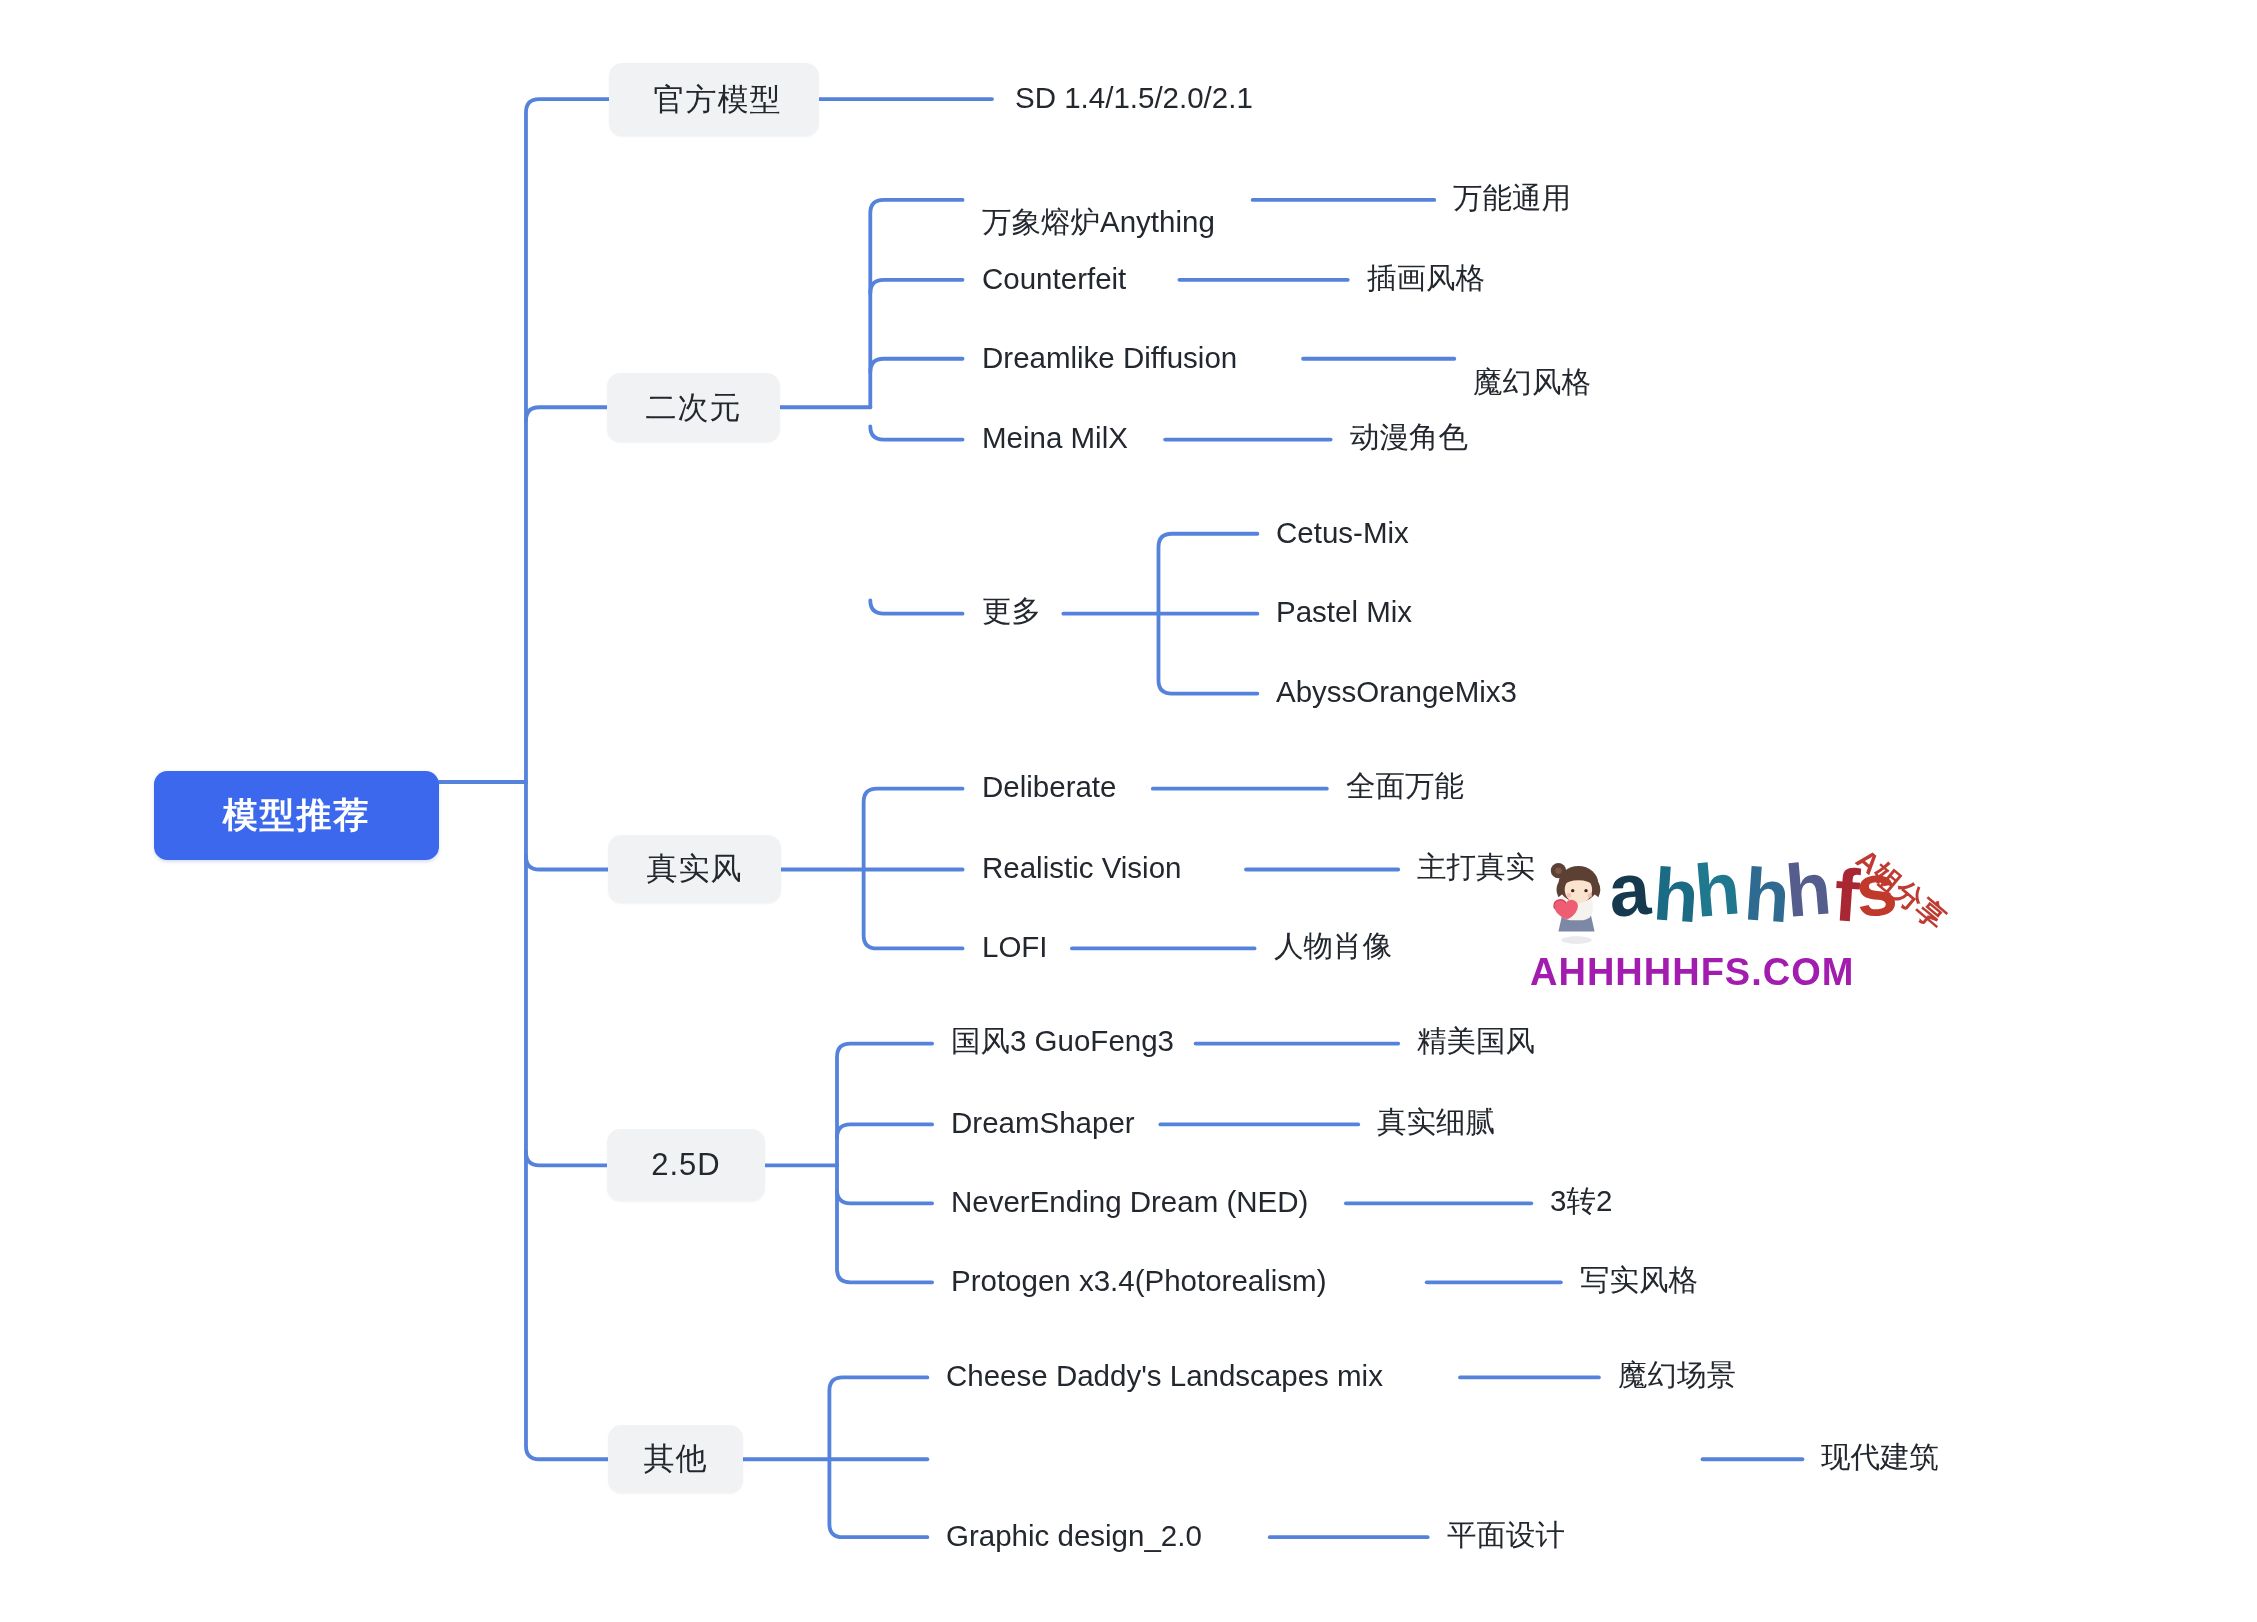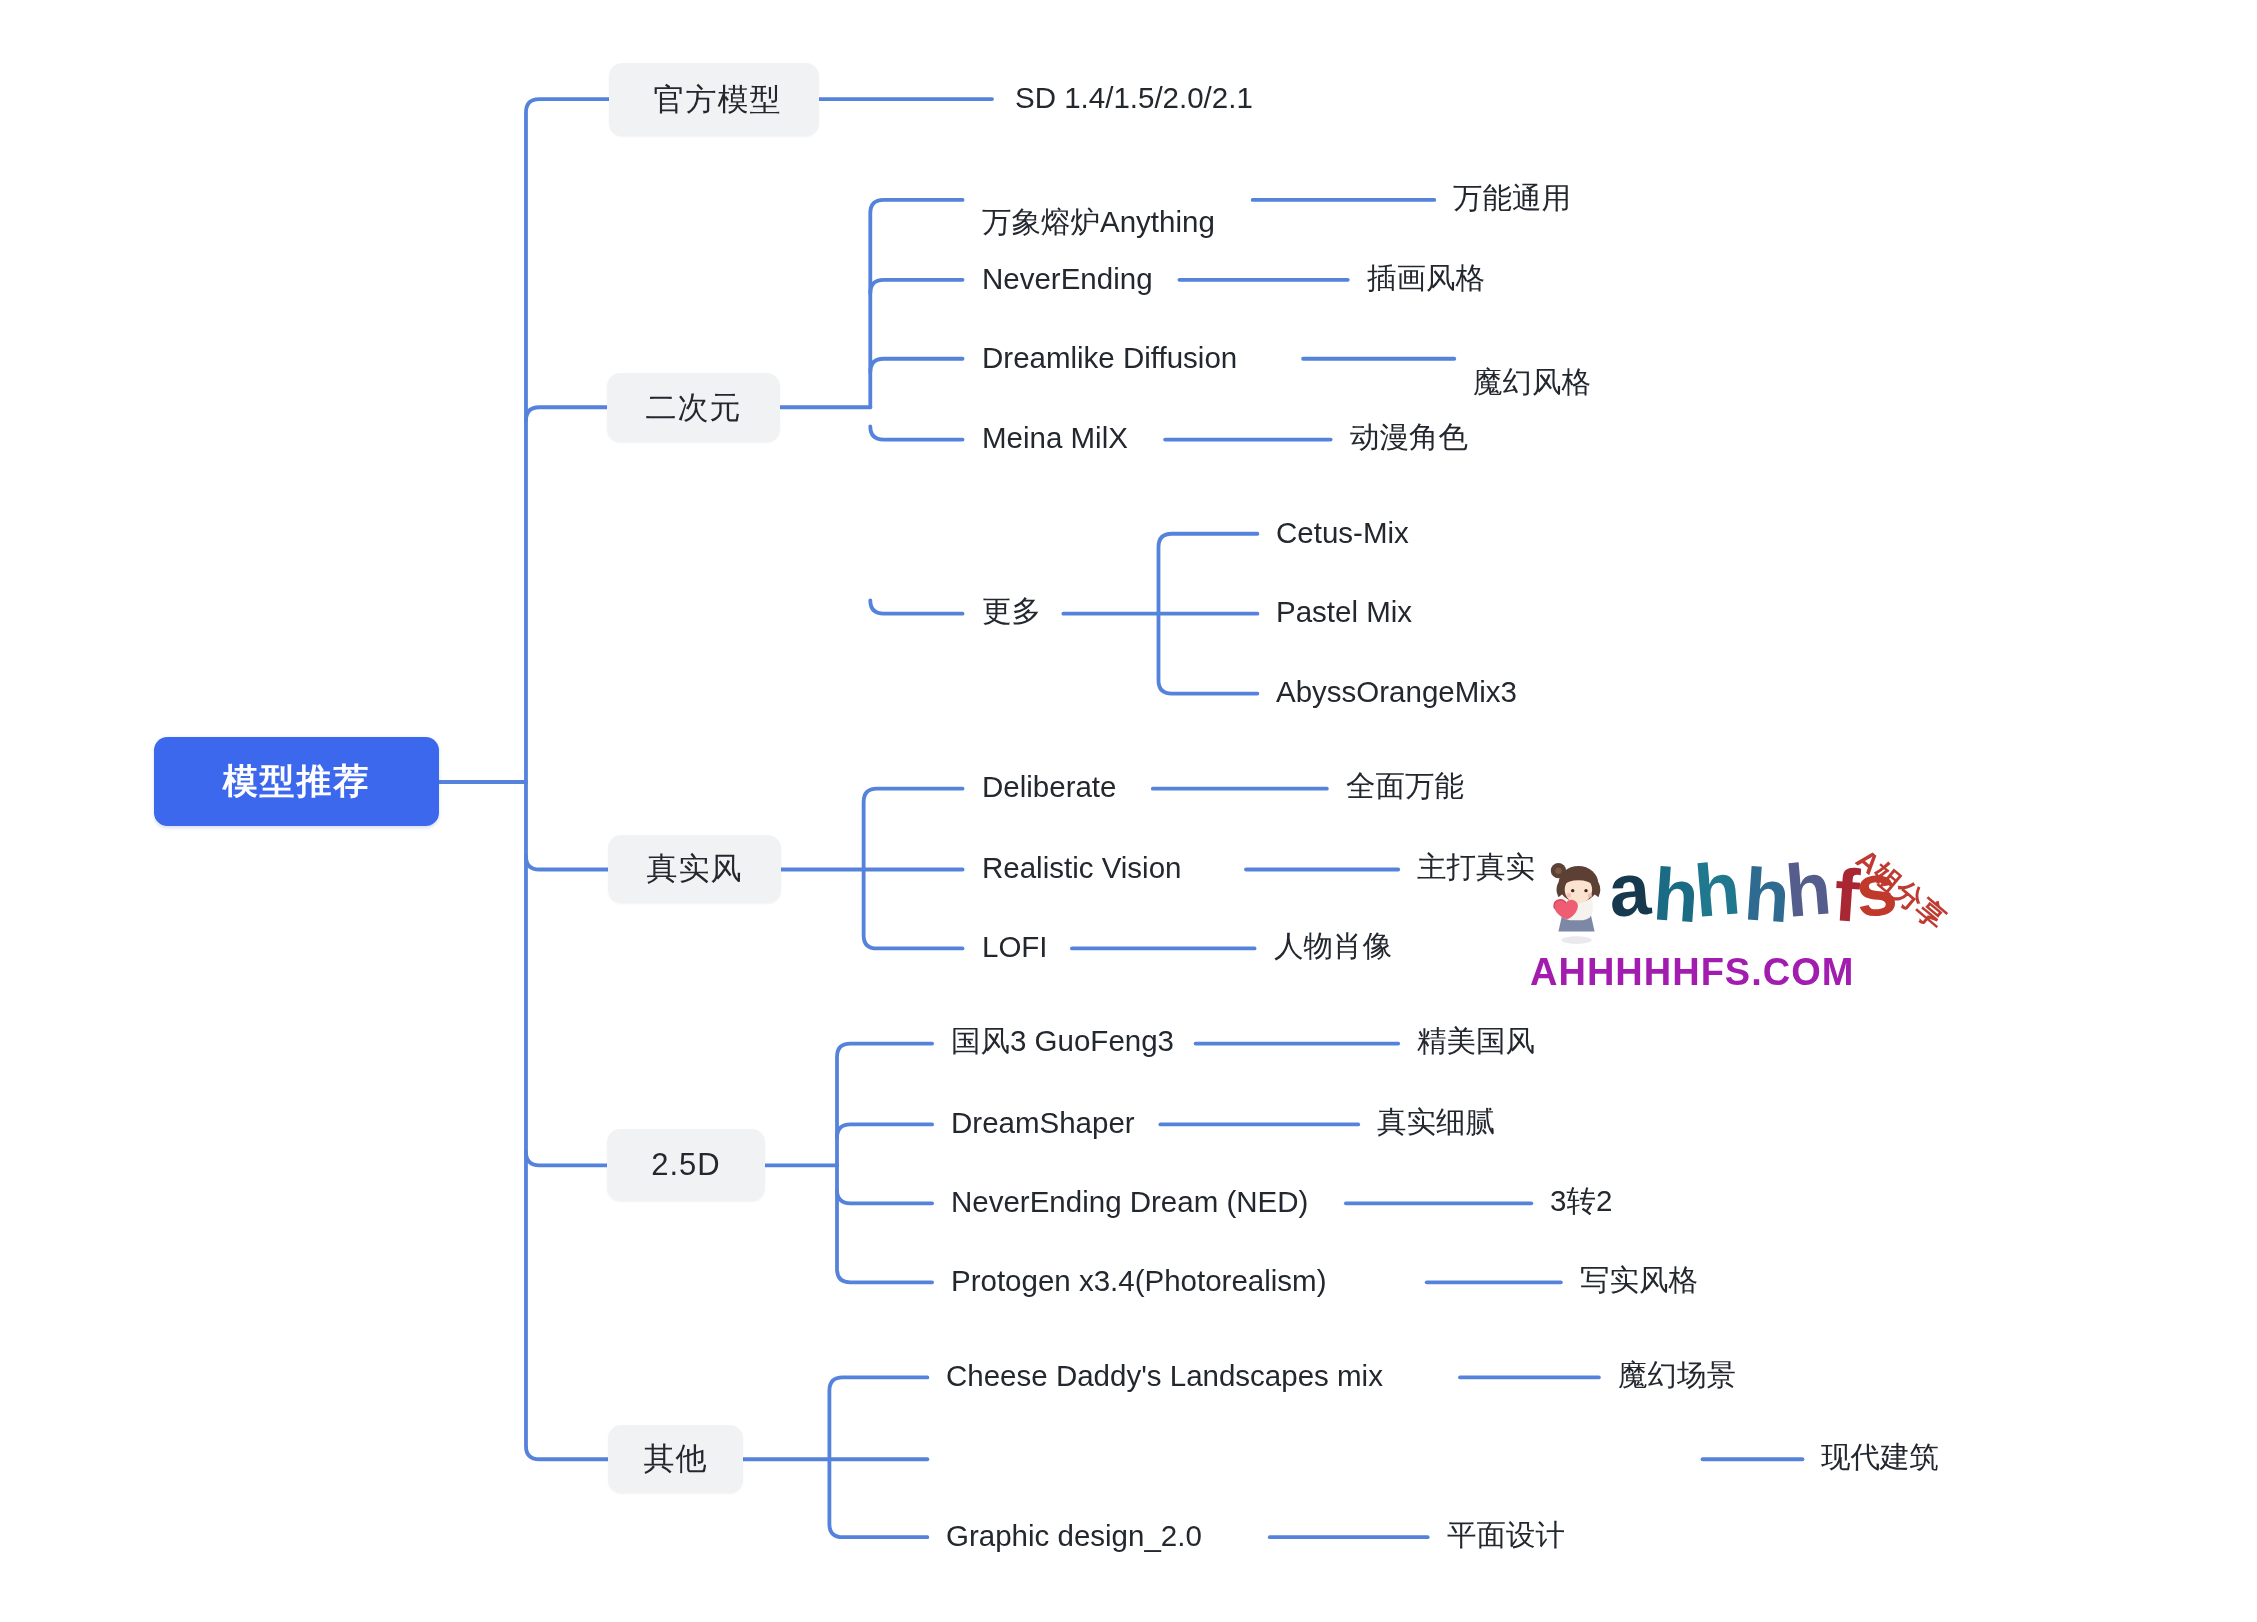--- a/index.html
+++ b/index.html
@@ -14,20 +14,21 @@
   .edges path { fill:none; stroke:#5583db; stroke-width:4; stroke-linecap:round; }
 
   .root-box {
     position:absolute;
     display:flex; align-items:center; justify-content:center;
     background:#3c68ee; color:#ffffff;
     border-radius:13.3px;
     font-size:35px; font-weight:600; letter-spacing:1.9px;
     white-space:nowrap;
     box-shadow:0 1.9px 3.8px rgba(40,70,180,.18);
+    margin-top:34px;
   }
   .branch-box {
     position:absolute;
     display:flex; align-items:center; justify-content:center;
     background:#f1f2f4; color:#23272e;
     border-radius:13.3px;
     font-size:31px; font-weight:500; letter-spacing:1px;
     white-space:nowrap;
     box-shadow:0 1px 1.9px rgba(0,0,0,.05);
   }
@@ -126,21 +127,21 @@
   <div class="branch-box" style="left:609px; top:63px;  width:203px; height:73px;padding-left:7px;">官方模型</div>
   <div class="branch-box" style="left:607px; top:373px; width:173px; height:69px;">二次元</div>
   <div class="branch-box" style="left:608px; top:835px; width:173px; height:68px;">真实风</div>
   <div class="branch-box" style="left:607px; top:1129px; width:158px; height:72px;">2.5D</div>
   <div class="branch-box" style="left:608px; top:1425px; width:135px; height:68px;">其他</div>
 
   <div class="leaf" style="left:1015px; top:99px;">SD 1.4/1.5/2.0/2.1</div>
 
   <div class="leaf" style="left:982px; top:200px;margin-top:24px;">万象熔炉Anything</div>
   <div class="leaf note" style="left:1453px; top:200px;">万能通用</div>
-  <div class="leaf" style="left:982px; top:280px;">NeverEnding</div>
+  <div class="leaf" style="left:982px; top:280px;">Counterfeit</div>
   <div class="leaf note" style="left:1367px; top:280px;">插画风格</div>
   <div class="leaf" style="left:982px; top:359px;">Dreamlike Diffusion</div>
   <div class="leaf note" style="left:1473px; top:359px;margin-top:25px;">魔幻风格</div>
   <div class="leaf" style="left:982px; top:439px;">Meina MilX</div>
   <div class="leaf note" style="left:1350px; top:439px;">动漫角色</div>
   <div class="leaf" style="left:982px; top:613px;">更多</div>
   <div class="leaf" style="left:1276px; top:534px;">Cetus-Mix</div>
   <div class="leaf" style="left:1276px; top:613px;">Pastel Mix</div>
   <div class="leaf" style="left:1276px; top:693px;">AbyssOrangeMix3</div>
 

